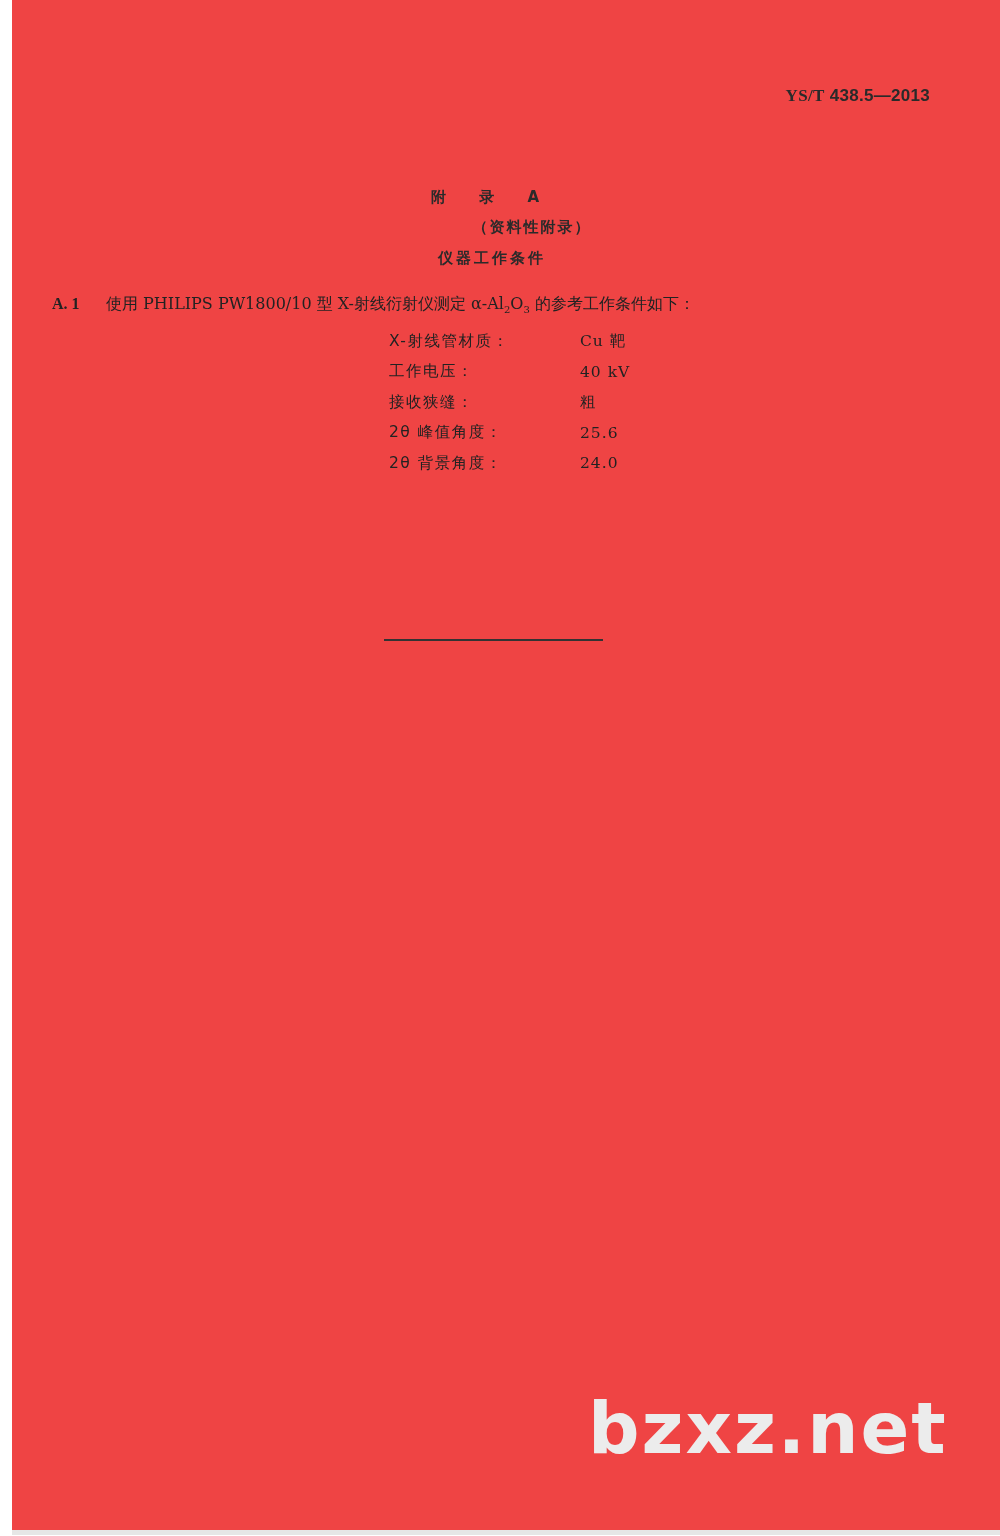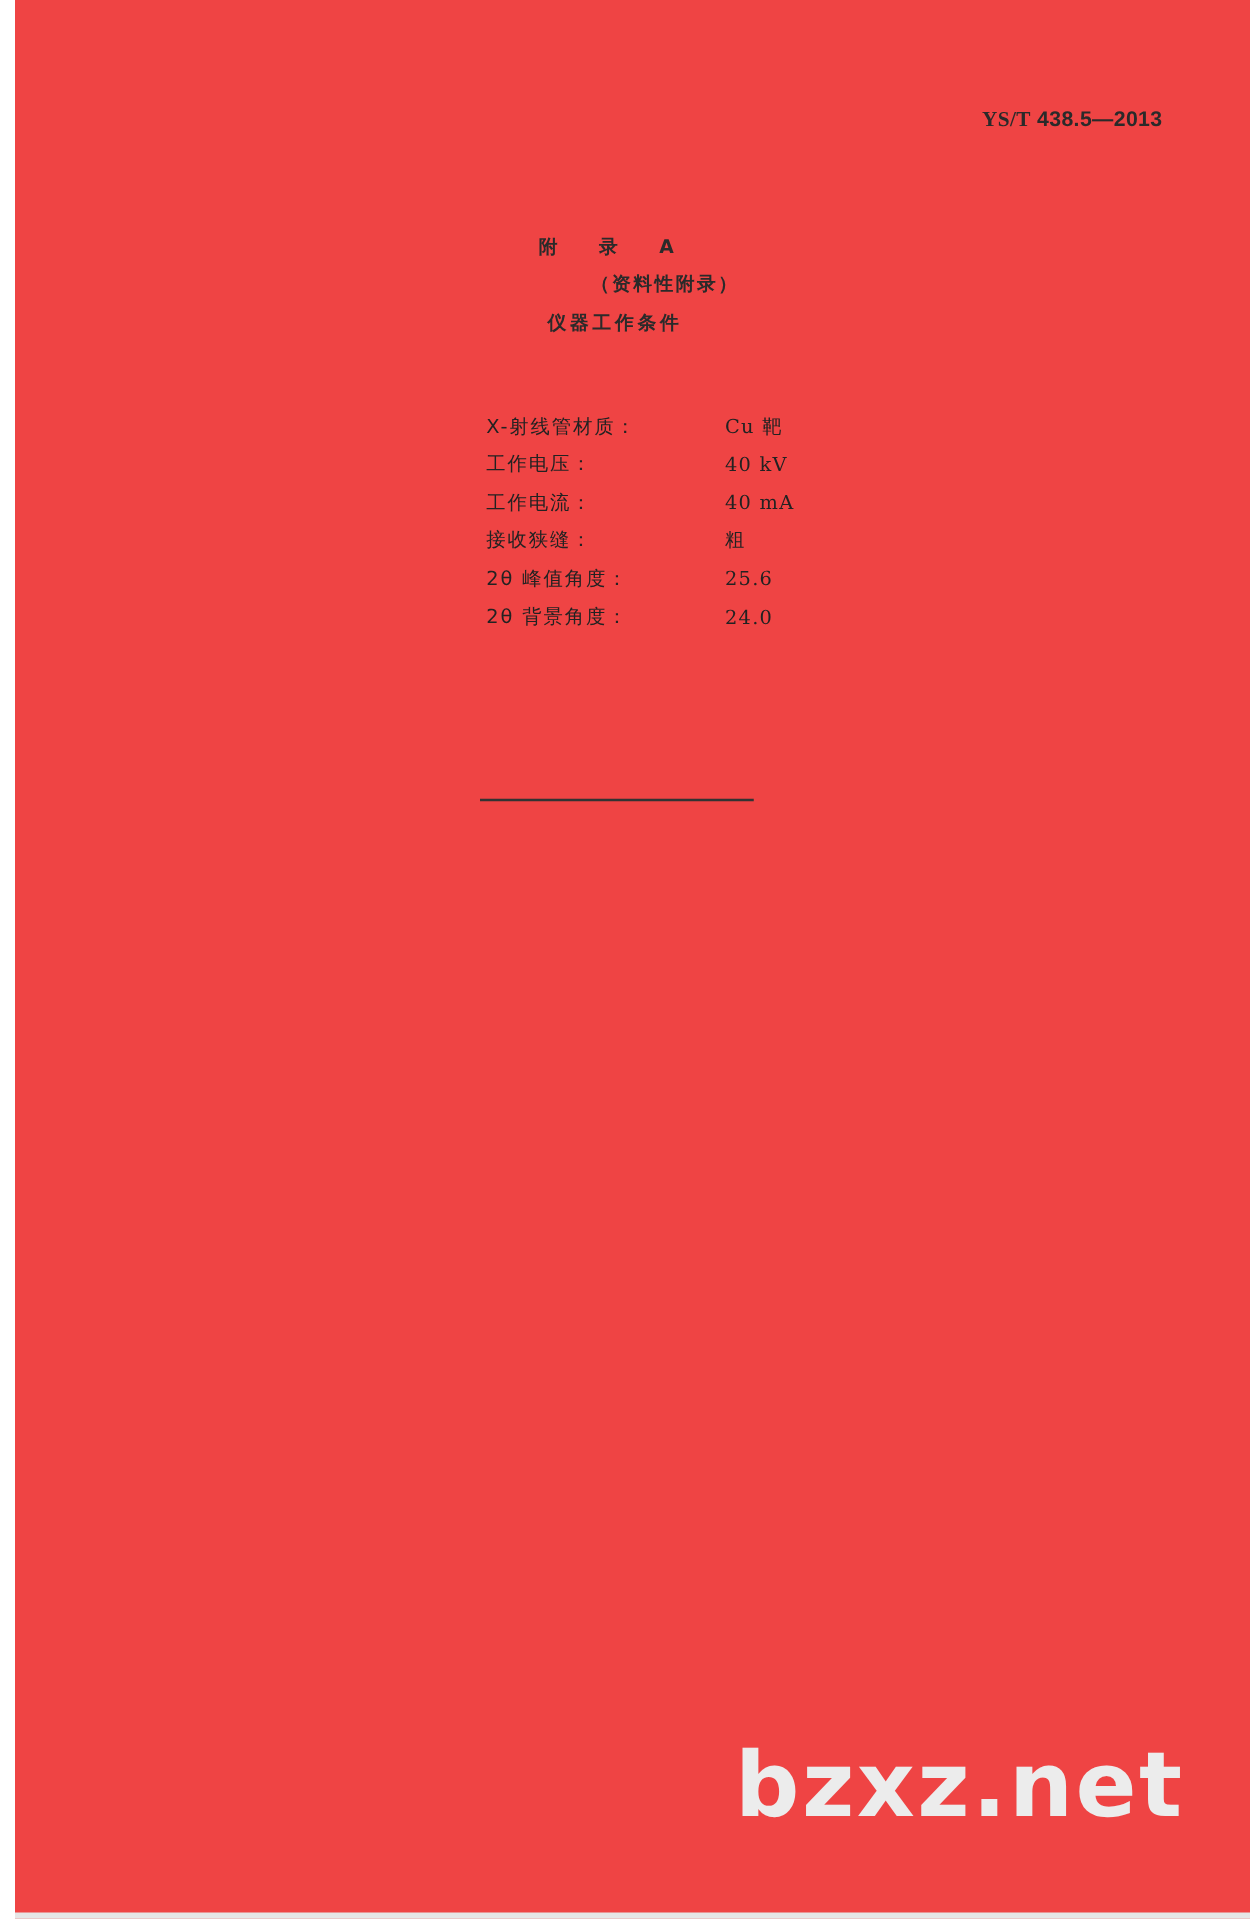--- a/index.html
+++ b/index.html
@@ -118,33 +118,32 @@
 
   <div class="std-code">
     <span class="prefix">YS/T</span>
     <span>438.5—2013</span>
   </div>
 
   <div class="heading h-annex">附 录 A</div>
   <div class="heading h-type">（资料性附录）</div>
   <div class="heading h-title">仪器工作条件</div>
 
+  <div class="clause">
+    <span class="num">A. 1</span><span>使用 PHILIPS PW1800/10 型 X-射线衍射仪测定 α-Al</span><sub>2</sub><span>O</span><sub>3</sub><span> 的参考工作条件如下：</span>
+  </div>
 
   <div class="params">
     <div class="param-row">
       <span class="param-label">X-射线管材质：</span>
       <span class="param-value">Cu 靶</span>
     </div>
     <div class="param-row">
       <span class="param-label">工作电压：</span>
       <span class="param-value">40 kV</span>
-    </div>
-    <div class="param-row">
-      <span class="param-label">工作电流：</span>
-      <span class="param-value">40 mA</span>
     </div>
     <div class="param-row">
       <span class="param-label">接收狭缝：</span>
       <span class="param-value">粗</span>
     </div>
     <div class="param-row">
       <span class="param-label">2θ 峰值角度：</span>
       <span class="param-value">25.6</span>
     </div>
     <div class="param-row">

